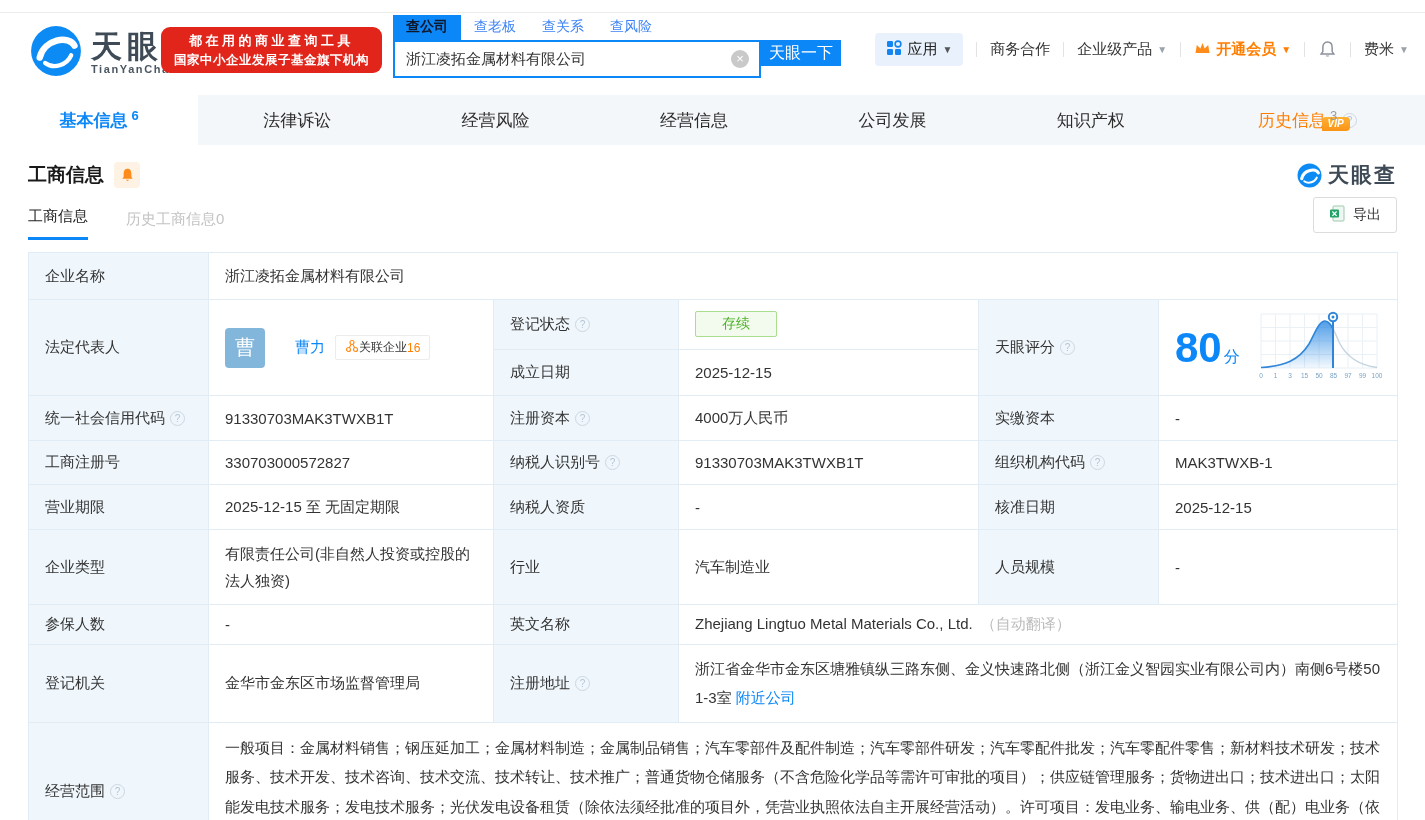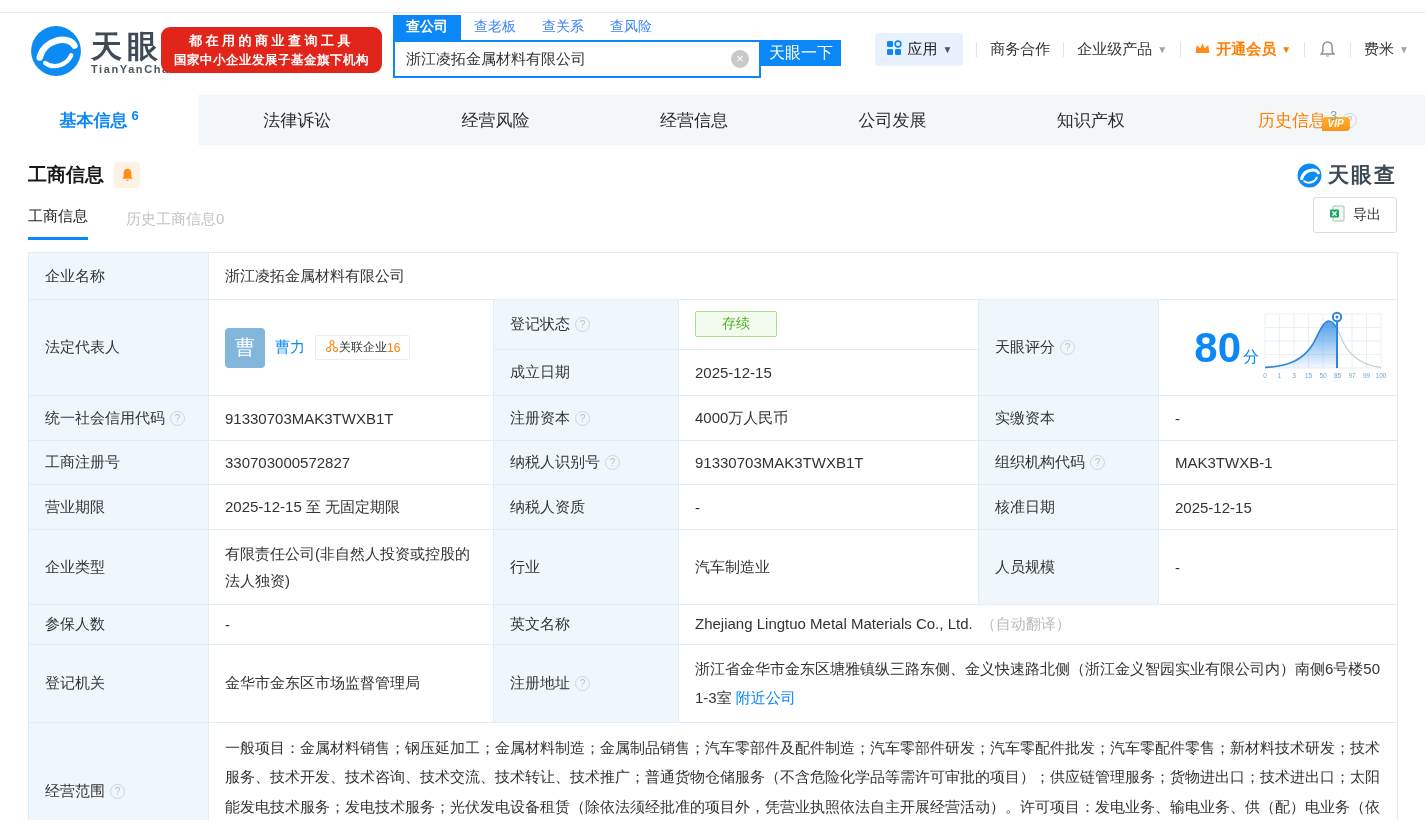--- a/index.html
+++ b/index.html
@@ -12,21 +12,21 @@
   .logo-txt .cn { font-size:31px; font-weight:bold; color:#3e4a55; letter-spacing:5px; line-height:1.05; }
   .logo-txt .en { font-size:11px; font-weight:bold; color:#4a5661; letter-spacing:1.6px; }
   .banner { position:absolute; left:161px; top:27px; width:221px; height:46px; background:#e1251b; color:#fff; border-radius:9px;
             display:flex; flex-direction:column; justify-content:center; align-items:center; gap:2px; }
   .banner .l1 { font-size:13px; font-weight:bold; letter-spacing:3.5px; }
   .banner .l2 { font-size:12.5px; font-weight:bold; letter-spacing:0.5px; }
 
   .search { position:absolute; left:393px; top:15px; }
   .search-tabs { display:flex; align-items:flex-end; height:25px; font-size:14px; }
   .search-tab { padding:3px 13px 4px; color:#3b82f6; cursor:pointer; }
-  .search-tab.active { background:#0b87f7; color:#ffffff; font-weight:bold; }
+  .search-tab.active { background:#0b87f7; color:#0f172a; font-weight:bold; }
   .search-row { display:flex; }
   .search-input-wrap { position:relative; width:368px; height:38px; border:2px solid #0b87f7; background:#fff; display:flex; align-items:center; }
   .search-input-wrap input { border:none; outline:none; width:100%; height:100%; font-size:15px; padding:0 38px 0 11px; color:#333; font-family:inherit; }
   .clear-btn { position:absolute; right:10px; width:18px; height:18px; border-radius:50%; background:#c9c9c9; color:#fff; font-size:13px; line-height:17px; text-align:center; cursor:pointer; }
   .search-btn { width:80px; height:26px; background:#0b87f7; color:#fff; font-size:16px; display:flex; align-items:center; justify-content:center; cursor:pointer; }
 
   .header-menu { position:absolute; right:16px; top:33px; display:flex; align-items:center; font-size:15px; color:#333; }
   .menu-item { display:flex; align-items:center; gap:5px; cursor:pointer; white-space:nowrap; }
   .apps-pill { background:#e9f2fc; border-radius:4px; padding:7px 11px; color:#222; }
   .caret { font-size:10px; color:#9aa3ab; }
@@ -62,25 +62,25 @@
   .export-btn { position:absolute; right:28px; top:8px; height:36px; border:1px solid #dcdcdc; border-radius:3px; background:#fff; display:flex; align-items:center; gap:7px; padding:0 15px; font-size:14px; color:#333; cursor:pointer; }
 
   
   table.info { border-collapse:collapse; table-layout:fixed; width:1369px; margin:12px 28px 0; }
   table.info td { border:1px solid #e2ecf4; font-size:15px; color:#333; padding:10px 16px; vertical-align:middle; word-break:break-all; }
   td.lbl { background:#f0f7fc; }
   .lbl-inner { display:flex; align-items:center; }
   .dash { color:#333; }
   .avatar { display:inline-flex; width:40px; height:40px; border-radius:4px; background:#83b6db; color:#fff; font-size:20px; align-items:center; justify-content:center; cursor:pointer; flex:0 0 auto; }
   .rep-cell { display:flex; align-items:center; gap:10px; }
-  .rep-name { color:#0b87f7; cursor:pointer; }
+  .rep-name { color:#0b87f7; cursor:pointer;margin-left:20px; }
   .rel-badge { display:inline-flex; align-items:center; border:1px solid #ececec; border-radius:2px; padding:3px 9px; font-size:12px; color:#333; cursor:pointer; background:#fff; }
   .rel-count { color:#ff7e00; }
   .status-badge { display:inline-block; color:#4cb227; background:#f3fbee; border:1px solid #a9dd90; border-radius:2px; padding:3px 26px; font-size:14px; }
-  .score-cell { display:flex; align-items:center; justify-content:flex-end; gap:0; }
+  .score-cell { display:flex; align-items:center; justify-content:flex-start; gap:15px; }
   .score-num { font-size:42px; font-weight:bold; color:#0b87f7; line-height:1; }
   .score-unit { font-size:16px; color:#0b87f7; margin-left:2px; }
   .link-blue { color:#0b87f7; cursor:pointer; white-space:nowrap; }
   .note-gray { color:#bbb; margin-left:8px; }
   .scope-text { line-height:1.95; }
   .addr-text { line-height:1.9; }
 </style>
 </head>
 <body>
 

